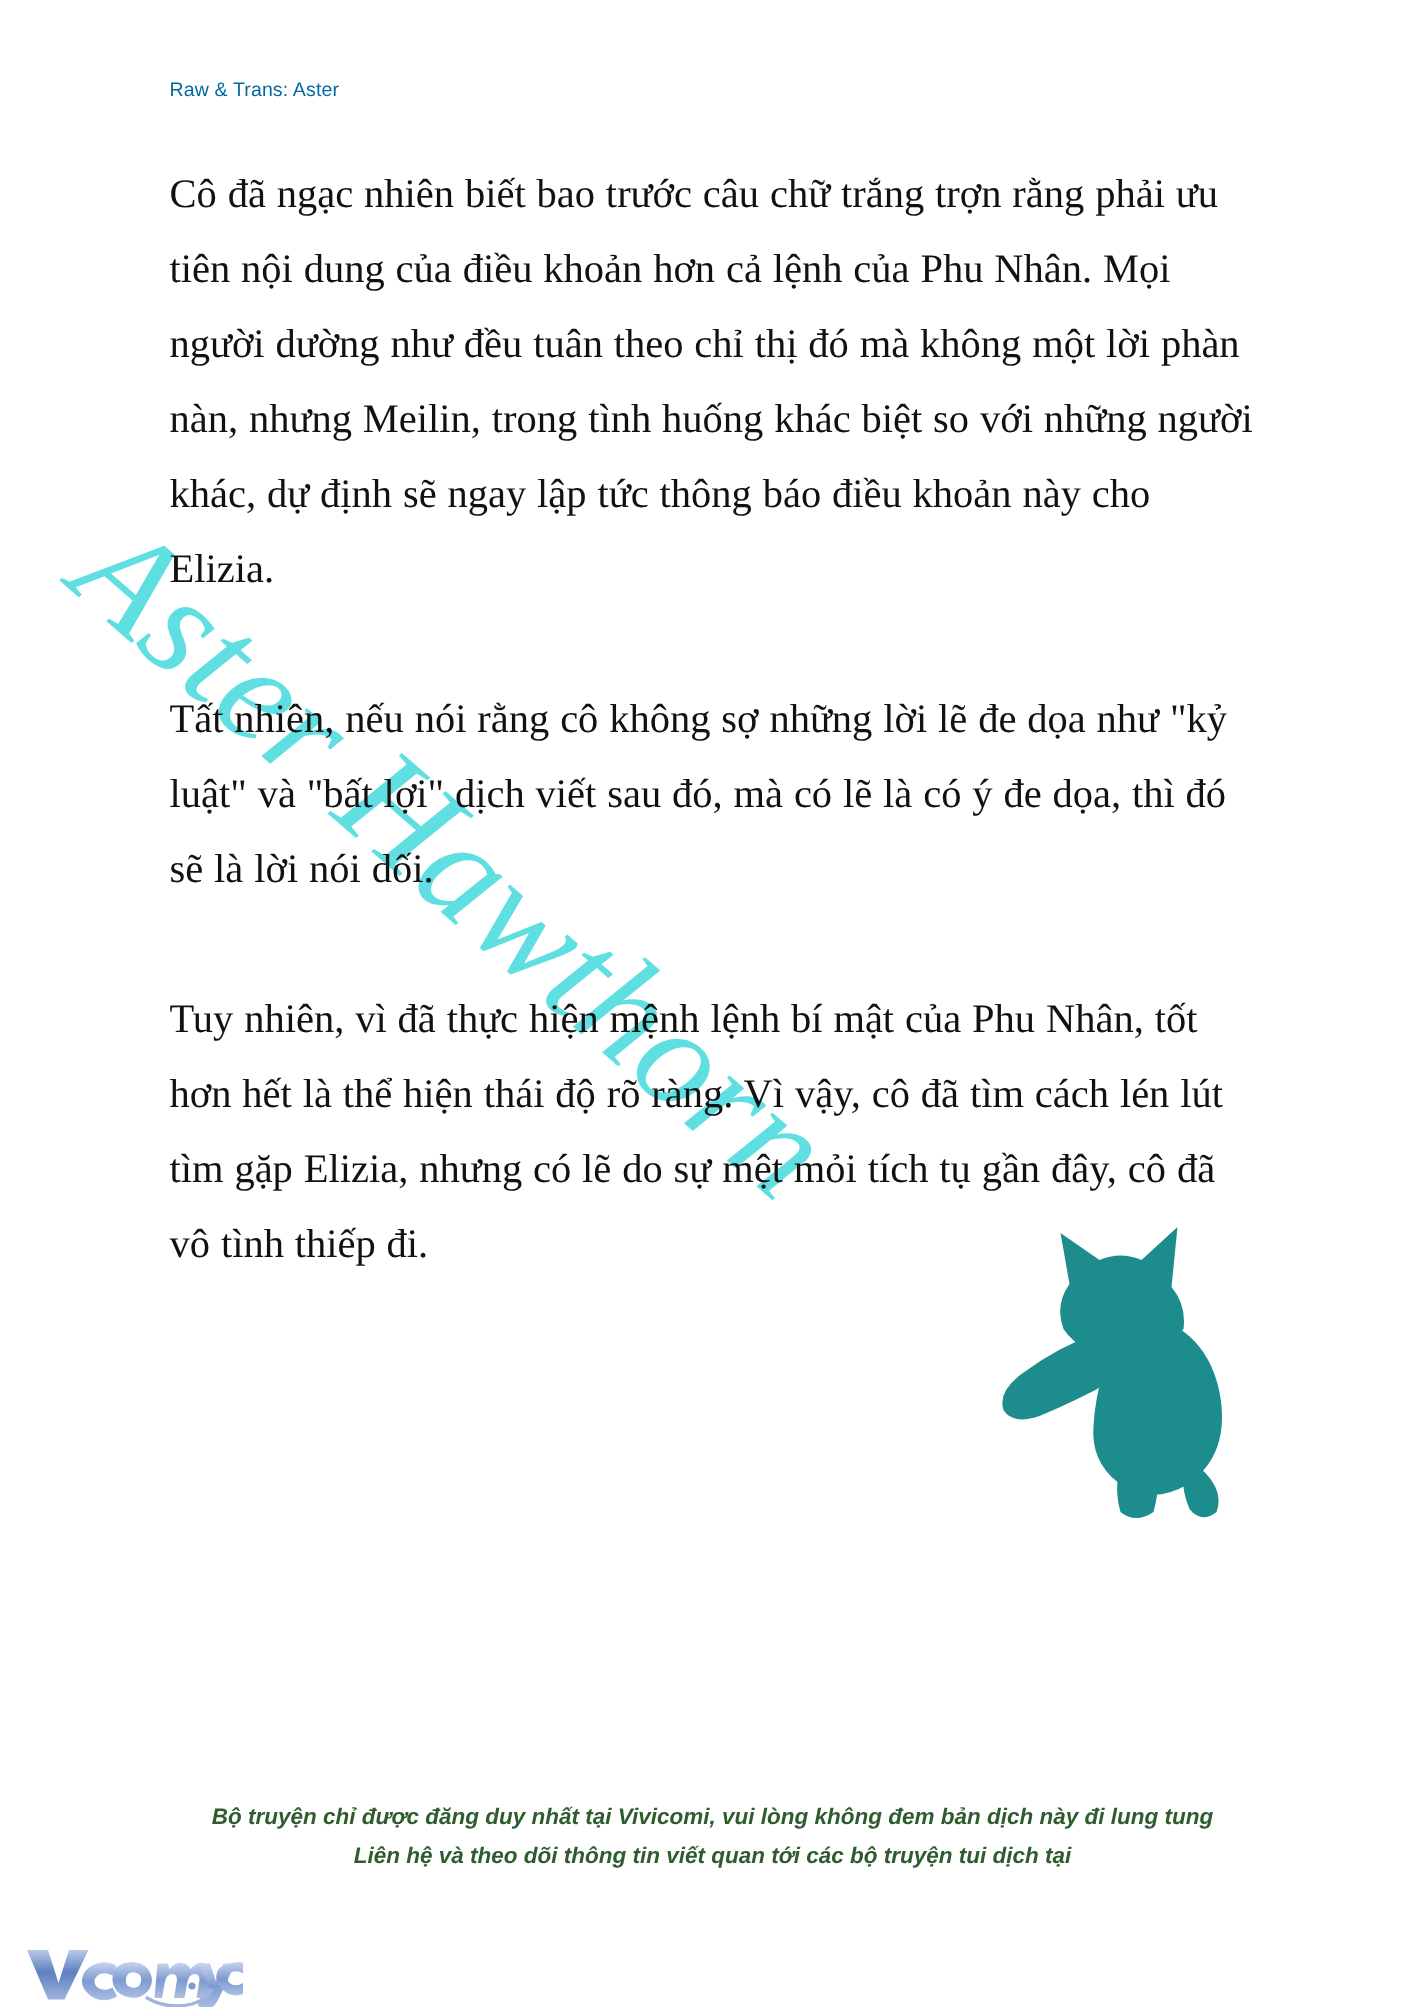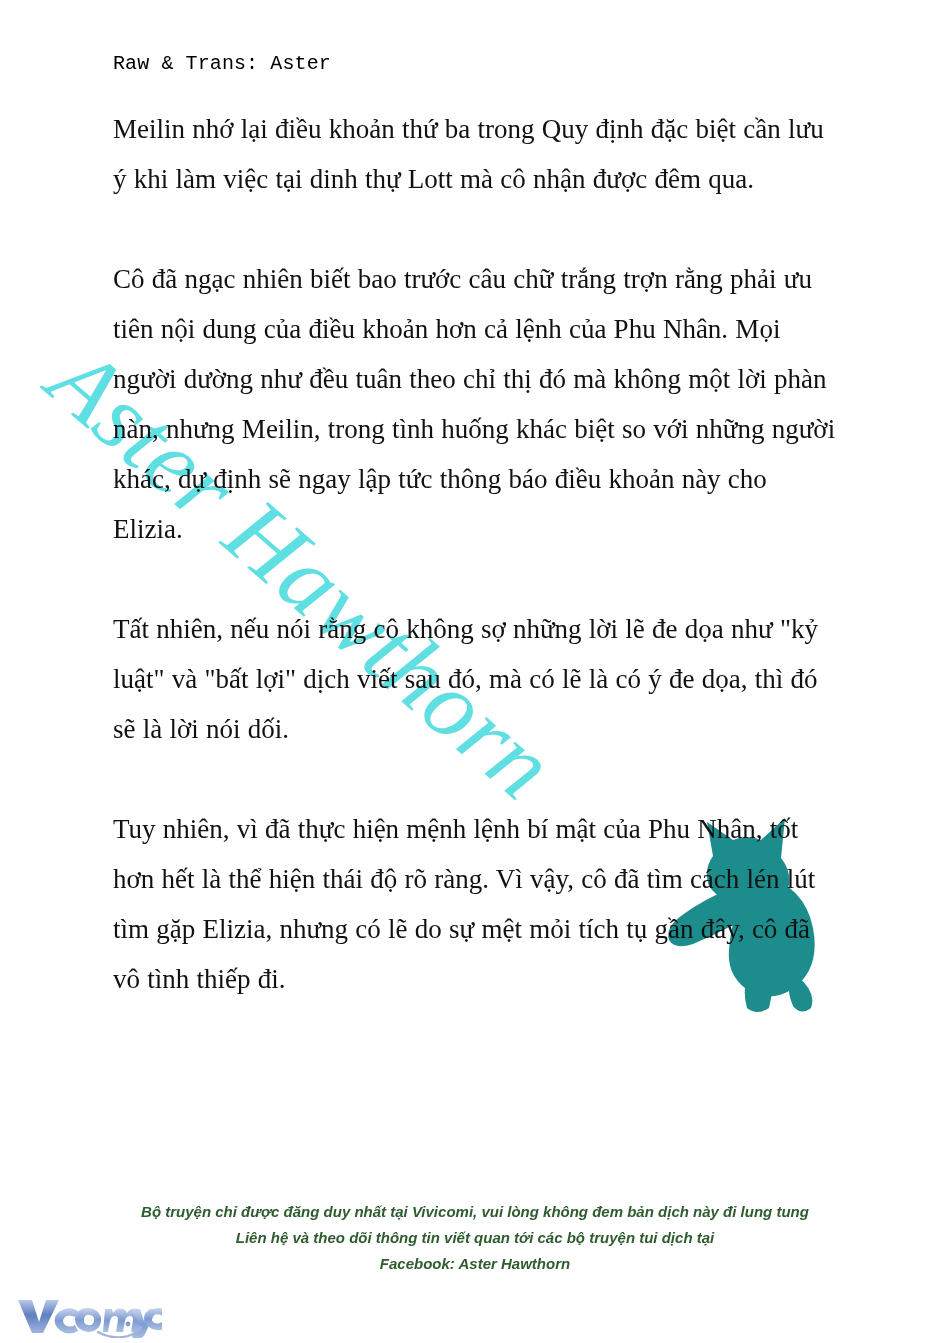--- a/index.html
+++ b/index.html
@@ -16,24 +16,24 @@
     background: #ffffff;
     overflow: hidden;
     font-family: "Liberation Serif", "DejaVu Serif", serif;
   }
 
   
   .page-header {
     position: absolute;
     left: 113px;
     top: 52px;
-    font-family: Liberation Mono, monospace;
-    font-size: 20px;
+    font-family: Liberation Sans, sans-serif;
+    font-size: 13px;
     font-weight: 400;
-    color: #000000;
+    color: #0369a1;
     letter-spacing: 0.1px;
     white-space: nowrap;
   }
 
   
   .wm-layer {
     position: absolute;
     left: 0;
     top: 0;
     width: 950px;
@@ -140,30 +140,28 @@
         <path d="M96 150 Q86 176 92 196 Q102 204 114 196
                  Q120 174 116 152 Q106 144 96 150 Z"></path>
 
         <path d="M142 164 Q162 180 156 196 Q146 204 138 194
                  Q132 180 134 166 Z"></path>
       </g>
     </svg>
   </div>
 
   <div class="content">
-    <p class="para">Meilin nhớ lại điều khoản thứ ba trong Quy định đặc biệt cần lưu ý khi làm việc tại dinh thự Lott mà cô nhận được đêm qua.</p>
     <p class="para">Cô đã ngạc nhiên biết bao trước câu chữ trắng trợn rằng phải ưu tiên nội dung của điều khoản hơn cả lệnh của Phu Nhân. Mọi người dường như đều tuân theo chỉ thị đó mà không một lời phàn nàn, nhưng Meilin, trong tình huống khác biệt so với những người khác, dự định sẽ ngay lập tức thông báo điều khoản này cho Elizia.</p>
     <p class="para">Tất nhiên, nếu nói rằng cô không sợ những lời lẽ đe dọa như "kỷ luật" và "bất lợi" dịch viết sau đó, mà có lẽ là có ý đe dọa, thì đó sẽ là lời nói dối.</p>
     <p class="para">Tuy nhiên, vì đã thực hiện mệnh lệnh bí mật của Phu Nhân, tốt hơn hết là thể hiện thái độ rõ ràng. Vì vậy, cô đã tìm cách lén lút tìm gặp Elizia, nhưng có lẽ do sự mệt mỏi tích tụ gần đây, cô đã vô tình thiếp đi.</p>
   </div>
 
   <div class="footer-credit">
     <div>Bộ truyện chỉ được đăng duy nhất tại Vivicomi, vui lòng không đem bản dịch này đi lung tung</div>
     <div>Liên hệ và theo dõi thông tin viết quan tới các bộ truyện tui dịch tại</div>
-    <div>Facebook: Aster Hawthorn</div>
   </div>
 
   <svg class="brand-logo" viewBox="0 0 150 46" aria-hidden="true">
     <defs>
       <linearGradient id="vgrad" x1="0" y1="0" x2="0" y2="1">
         <stop offset="0%" stop-color="#b9c9e8"></stop>
         <stop offset="45%" stop-color="#5f7fc0"></stop>
         <stop offset="100%" stop-color="#9fb4dd"></stop>
       </linearGradient>
       <linearGradient id="wgrad" x1="0" y1="0" x2="0" y2="1">

